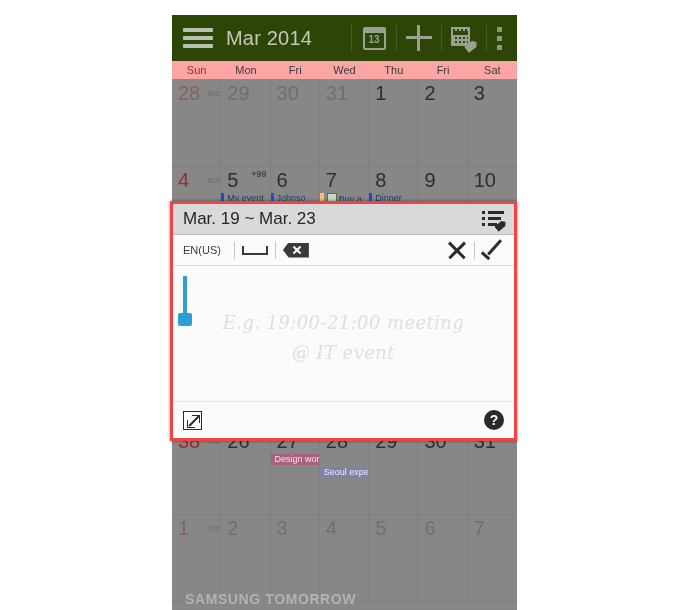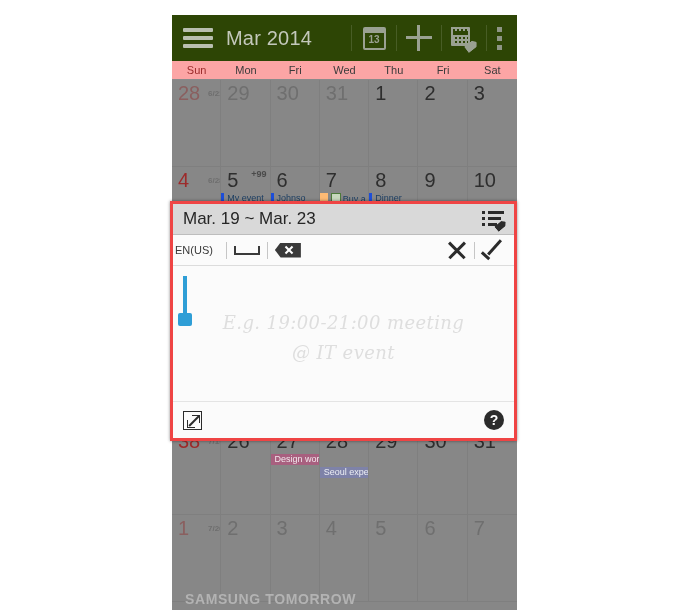--- a/index.html
+++ b/index.html
@@ -186,21 +186,21 @@
     height: 11px;
     font-size: 9px;
     line-height: 11px;
     color: #1c1c1c;
     white-space: nowrap;
     overflow: hidden;
     padding-left: 3px;
     box-sizing: border-box;
   }
   .evt.bar-blue { border-left: 3px solid #1d4ed8; color:#1d3f63; }
-  .evt.bar-green { border-left: 8px solid #fdba74; color:#1d3f63; }
+  .evt.bar-green { border-left: 4px solid #fdba74; color:#1d3f63; }
   .evt.fill-pink { background: #a8607f; color:#f2e7ec; padding-left:4px; }
   .evt.fill-purple { background: #7e82a8; color:#eceef5; padding-left:4px; }
   .chk {
     display: inline-block;
     width: 8px; height: 8px;
     border: 1px solid #4d7a3a;
     background: #c8d8bd;
     vertical-align: -1px;
     margin-right: 2px;
     position: relative;
@@ -257,21 +257,21 @@
     position:absolute; right:-1px; bottom:-1px; width:12px; height:7px;
     background:#2b2b2b; transform: rotate(-40deg);
     clip-path: polygon(0 0, 72% 0, 100% 50%, 72% 100%, 0 100%);
   }
   .panel-toolbar {
     height: 30px;
     background: #fbfbfb;
     border-bottom: 1px solid #dcdcdc;
     display: flex;
     align-items: center;
-    padding: 0 10px 0 0;
+    padding: 0 10px 0 8px;
     flex: 0 0 auto;
   }
   .lang {
     font-size: 11px;
     color: #3a3a3a;
     padding: 0 6px 0 2px;
   }
   .vsep {
     width: 1px; height: 17px; background: #c6c6c6; margin: 0 7px;
   }

